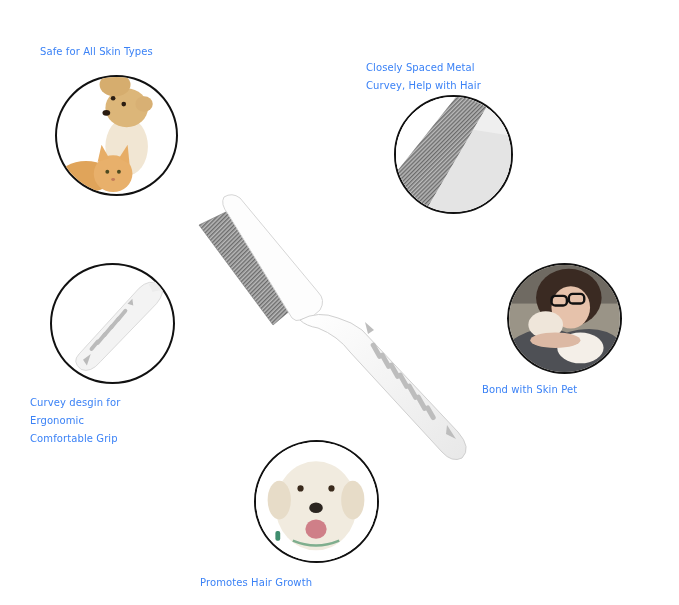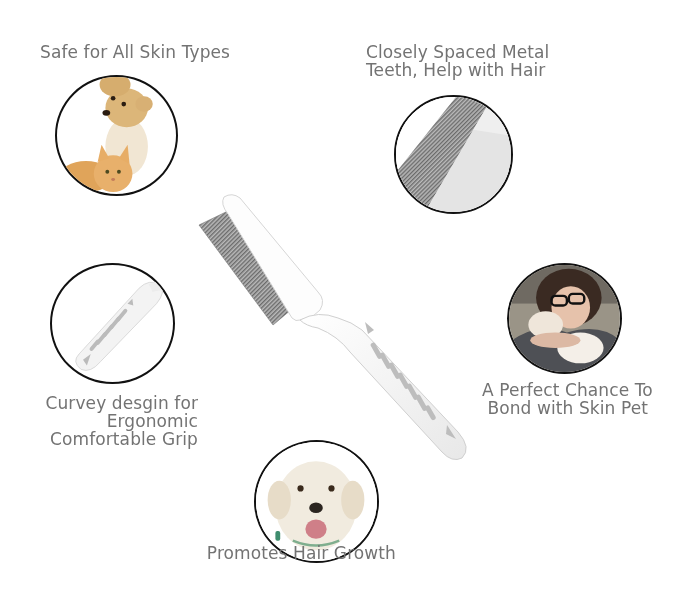--- a/index.html
+++ b/index.html
@@ -1,19 +1,19 @@
 <!DOCTYPE html>
 <html><head>
 <meta charset="utf-8">
 <style>
   html, body { margin: 0; padding: 0; background: #ffffff; }
   body { width: 679px; height: 605px; position: relative; overflow: hidden;
          font-family: "DejaVu Sans", sans-serif; color: #1a1a1a; }
-  .caption { position: absolute; font-size: 17px; line-height: 18px; text-align: right;
-             color: #737373; letter-spacing: 0.1px; white-space: nowrap; }
+  .caption { position: absolute; font-size: 10px; line-height: 18px; text-align: left;
+             color: #3b82f6; letter-spacing: 0.1px; white-space: nowrap; }
   .circle { position: absolute; border: 2px solid #111; border-radius: 50%; overflow: hidden;
             background: #fff; box-sizing: border-box; }
   .circle svg { position: absolute; left: 0; top: 0; width: 100%; height: 100%; }
   #comb { position: absolute; left: 0; top: 0; width: 679px; height: 605px; }
 </style>
 </head>
 <body>
 
 <svg id="comb" viewBox="0 0 679 605">
   <defs>
@@ -63,23 +63,23 @@
     <ellipse cx="30" cy="103" rx="28" ry="16" fill="#e0a45a"></ellipse>
     <ellipse cx="58" cy="100" rx="20" ry="19" fill="#e8b06b"></ellipse>
     <polygon points="42,88 46,70 54,84" fill="#e7ad66"></polygon>
     <polygon points="64,84 73,70 75,90" fill="#e7ad66"></polygon>
     <circle cx="52" cy="98" r="2" fill="#4d4a20"></circle>
     <circle cx="64" cy="98" r="2" fill="#4d4a20"></circle>
     <ellipse cx="58" cy="106" rx="2" ry="1.5" fill="#c47c5a"></ellipse>
   </svg>
 </div>
 
-<div class="caption" style="left:366px; top:43px; width:176px;">
+<div class="caption" style="left:366px; top:59px; width:176px;">
   <div>Closely Spaced Metal</div>
-  <div>Teeth, Help with Hair</div>
+  <div>Curvey, Help with Hair</div>
 </div>
 <div class="circle" style="left:394px; top:95px; width:119px; height:119px;">
   <svg viewBox="0 0 119 119">
     <rect width="119" height="119" fill="#e9e9e9"></rect>
     <polygon points="0,0 62,0 0,78" fill="#ffffff"></polygon>
     <polygon points="62,0 100,0 30,119 0,119 0,78" fill="url(#teethPat)"></polygon>
     <polygon points="100,0 119,0 119,119 30,119" fill="#e4e4e4"></polygon>
     <polygon points="100,0 119,0 119,40 80,34" fill="#efefef"></polygon>
   </svg>
 </div>
@@ -113,33 +113,32 @@
     <ellipse cx="64" cy="44" rx="20" ry="22" fill="#e6c2ab"></ellipse>
     <rect x="44" y="32" width="16" height="10" rx="4" fill="none" stroke="#111" stroke-width="2.5"></rect>
     <rect x="62" y="30" width="16" height="10" rx="4" fill="none" stroke="#111" stroke-width="2.5"></rect>
     <path d="M0,80 Q30,58 60,70 Q95,60 115,78 L115,111 L0,111 Z" fill="#4e5055"></path>
     <ellipse cx="38" cy="62" rx="18" ry="14" fill="#efe6da"></ellipse>
     <ellipse cx="74" cy="86" rx="24" ry="16" fill="#f4efe8"></ellipse>
     <ellipse cx="48" cy="78" rx="26" ry="8" fill="#dcb9a4"></ellipse>
   </svg>
 </div>
 <div class="caption" style="left:482px; top:381px; width:166px;">
-  <div>A Perfect Chance To</div>
   <div>Bond with Skin Pet</div>
 </div>
 
 <div class="circle" style="left:254px; top:440px; width:125px; height:123px;">
   <svg viewBox="0 0 125 123">
     <rect width="125" height="123" fill="#ffffff"></rect>
     <ellipse cx="62" cy="66" rx="42" ry="46" fill="#f1ebdf"></ellipse>
     <ellipse cx="24" cy="60" rx="12" ry="20" fill="#e7dcc8"></ellipse>
     <ellipse cx="100" cy="60" rx="12" ry="20" fill="#e7dcc8"></ellipse>
     <circle cx="46" cy="48" r="3.2" fill="#3a2a1c"></circle>
     <circle cx="78" cy="48" r="3.2" fill="#3a2a1c"></circle>
     <ellipse cx="62" cy="68" rx="7" ry="5.5" fill="#2b2520"></ellipse>
     <ellipse cx="62" cy="90" rx="11" ry="10" fill="#cf7f88"></ellipse>
     <path d="M38,102 Q62,112 86,102" fill="none" stroke="#7fae8e" stroke-width="2.5"></path>
     <rect x="20" y="92" width="5" height="10" rx="2" fill="#3f8d6e"></rect>
   </svg>
 </div>
-<div class="caption" style="left:200px; top:544px; width:196px;">
+<div class="caption" style="left:200px; top:574px; width:196px;">
   <div>Promotes Hair Growth</div>
 </div>
 
 </body></html>

